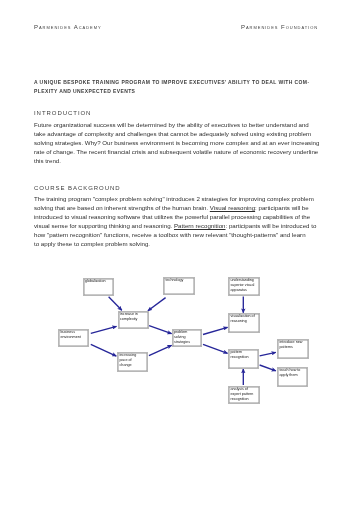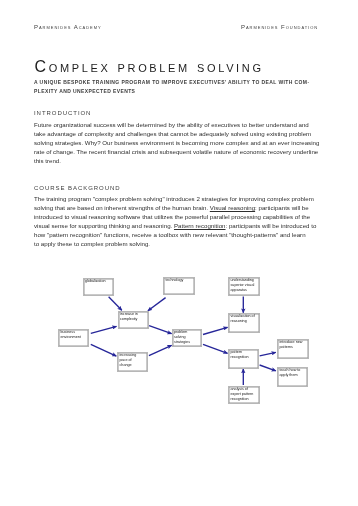--- a/index.html
+++ b/index.html
@@ -33,21 +33,20 @@
              line-height:4.6px;color:#161616;}
 </style>
 </head>
 <body>
 
 <div class="page">
 
   <div class="hdr-left smallcaps">Parmenides Academy</div>
   <div class="hdr-right smallcaps">Parmenides Foundation</div>
 
-  <div class="title">Complex problem solving</div>
 
   <div class="subtitle">
     <div>A unique bespoke training program to improve executives' ability to deal with com-</div>
     <div>plexity and unexpected events</div>
   </div>
 
   <div class="h2" style="top:109.9px">Introduction</div>
   <div class="body" style="top:119.8px">
     <div>Future organizational success will be determined by the ability of executives to better understand and</div>
     <div>take advantage of complexity and challenges that cannot be adequately solved using existing problem</div>

